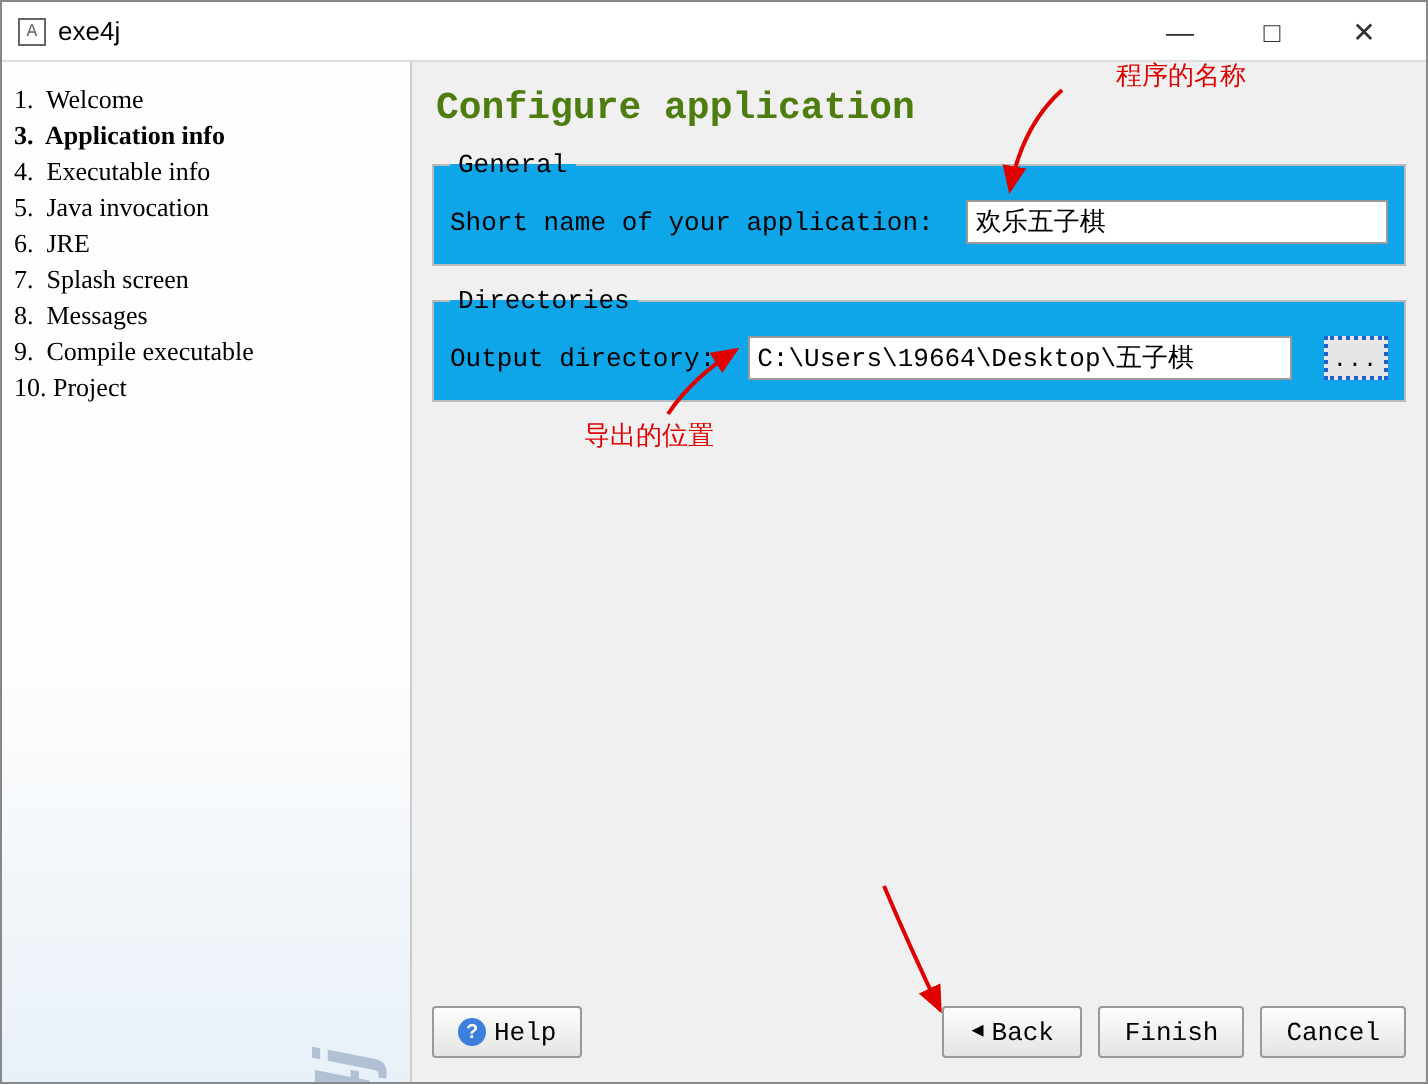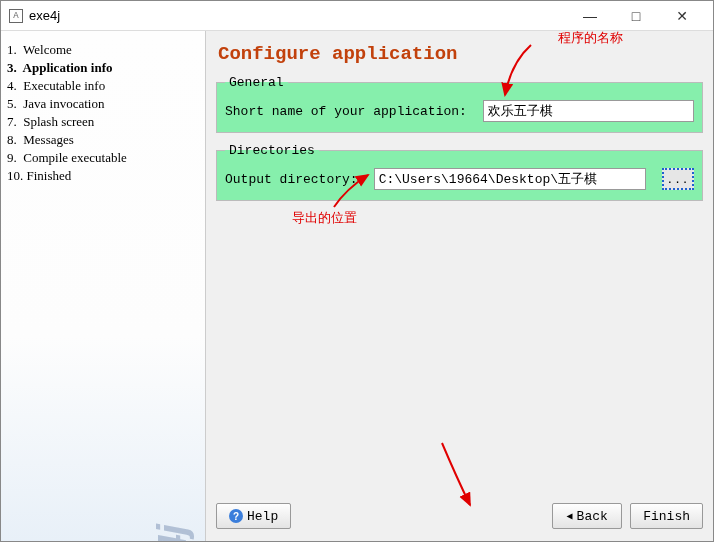--- a/index.html
+++ b/index.html
@@ -78,28 +78,28 @@
     background: #f0f0f0;
     padding: 8px 10px 8px 10px;
     display: flex;
     flex-direction: column;
     position: relative;
   }
   .page-title {
     font-family: "Courier New", monospace;
     font-size: 19px;
     font-weight: bold;
-    color: #c2410c;
+    color: #4d7c0f;
     margin: 4px 0 10px 2px;
   }
   fieldset {
     border: 1px solid #bbb;
     margin: 0 0 10px 0;
     padding: 10px 8px 10px 8px;
-    background: #86efac;
+    background: #0ea5e9;
   }
   legend {
     font-family: "Courier New", monospace;
     font-size: 13px;
     padding: 0 4px;
   }
   .row { display: flex; align-items: center; gap: 16px; }
   .label { font-family: "Courier New", monospace; font-size: 13px; white-space: pre; }
   input[type=text] {
     font-family: "Courier New", monospace;
@@ -177,24 +177,25 @@
   </div>
 </div>
 
 <div class="content">
   <div class="sidebar">
     <ol>
       <li><span>1.</span>  <span>Welcome</span></li>
       <li class="active"><span>3.</span>  <span>Application info</span></li>
       <li><span>4.</span>  <span>Executable info</span></li>
       <li><span>5.</span>  <span>Java invocation</span></li>
+      <li><span>6.</span>  <span>JRE</span></li>
       <li><span>7.</span>  <span>Splash screen</span></li>
       <li><span>8.</span>  <span>Messages</span></li>
       <li><span>9.</span>  <span>Compile executable</span></li>
-      <li><span>10.</span> <span>Finished</span></li>
+      <li><span>10.</span> <span>Project</span></li>
     </ol>
     <div class="watermark">exe4j</div>
   </div>
 
   <div class="main">
     <div class="page-title">Configure application</div>
 
     <fieldset>
       <legend>General</legend>
       <div class="row">
@@ -216,20 +217,21 @@
       <div class="btn">
         <span class="help-icon">?</span>
         <span>Help</span>
       </div>
       <div class="spacer"></div>
       <div class="btn">
           <span class="tri">◀</span>
           <span>Back</span>
         </div>
       <div class="btn">Finish</div>
+      <div class="btn">Cancel</div>
     </div>
 
     <div class="anno" style="top:-2px; right:90px;">程序的名称</div>
     <div class="anno" style="top:178px; left:86px;">导出的位置</div>
 
     <svg class="arrow" style="top:12px; left:295px;" width="40" height="60">
       <defs>
           <marker id="ah1" markerWidth="8" markerHeight="8" refX="6" refY="3" orient="auto">
             <path d="M0,0 L7,3 L0,6 Z" fill="#e00000"></path>
           </marker>

